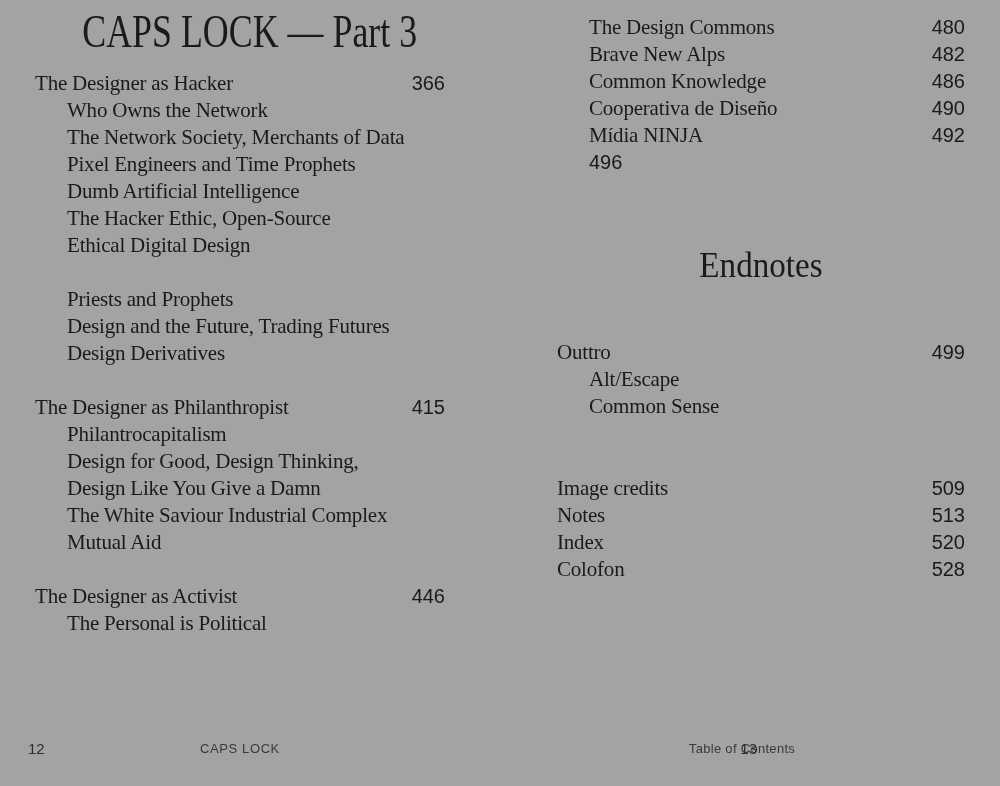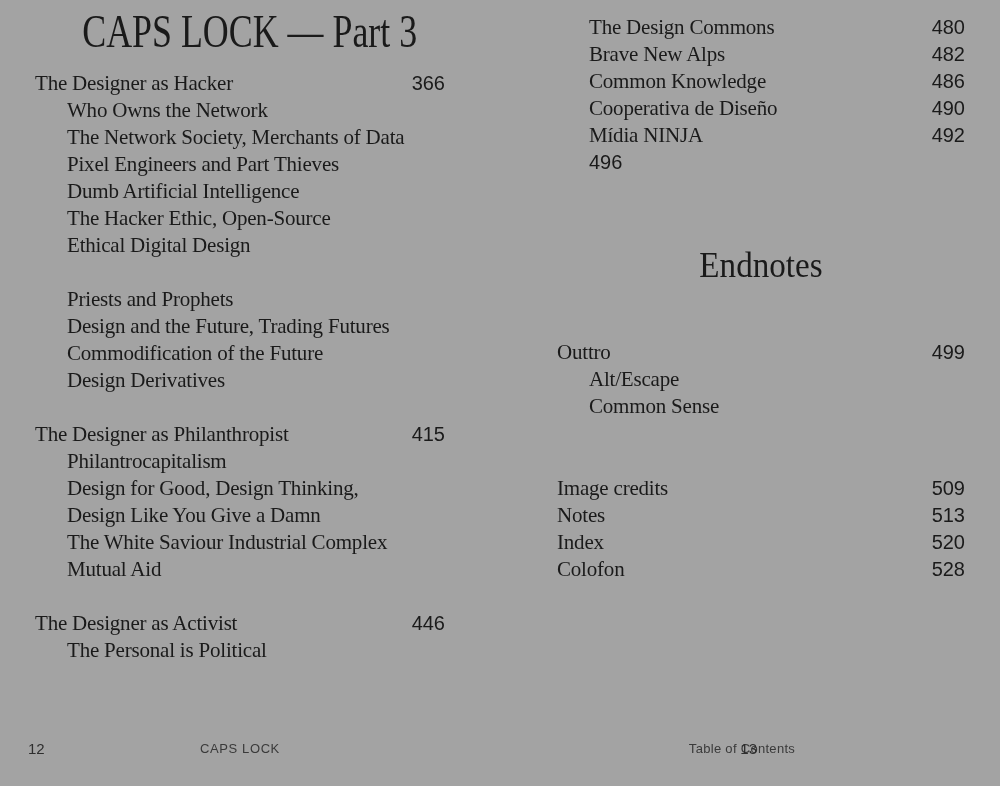--- a/index.html
+++ b/index.html
@@ -100,42 +100,39 @@
         <span class="t">The Designer as Hacker</span>
         <span class="p">366</span>
       </div>
       <div class="row sub">
           <span class="t">Who Owns the Network</span>
         </div>
       <div class="row sub">
           <span class="t">The Network Society, Merchants of Data</span>
         </div>
       <div class="row sub">
-          <span class="t">Pixel Engineers and Part Thieves</span>
+          <span class="t">Pixel Engineers and Time Prophets</span>
         </div>
       <div class="row sub">
           <span class="t">Dumb Artificial Intelligence</span>
         </div>
       <div class="row sub">
           <span class="t">The Hacker Ethic, Open-Source</span>
         </div>
       <div class="row sub">
           <span class="t">Ethical Digital Design</span>
         </div>
     </div>
 
     <div class="toc-group">
       <div class="row sub">
           <span class="t">Priests and Prophets</span>
         </div>
       <div class="row sub">
           <span class="t">Design and the Future, Trading Futures</span>
-        </div>
-      <div class="row sub">
-          <span class="t">Commodification of the Future</span>
         </div>
       <div class="row sub">
           <span class="t">Design Derivatives</span>
         </div>
     </div>
 
     <div class="toc-group">
       <div class="row">
         <span class="t">The Designer as Philanthropist</span>
         <span class="p">415</span>

